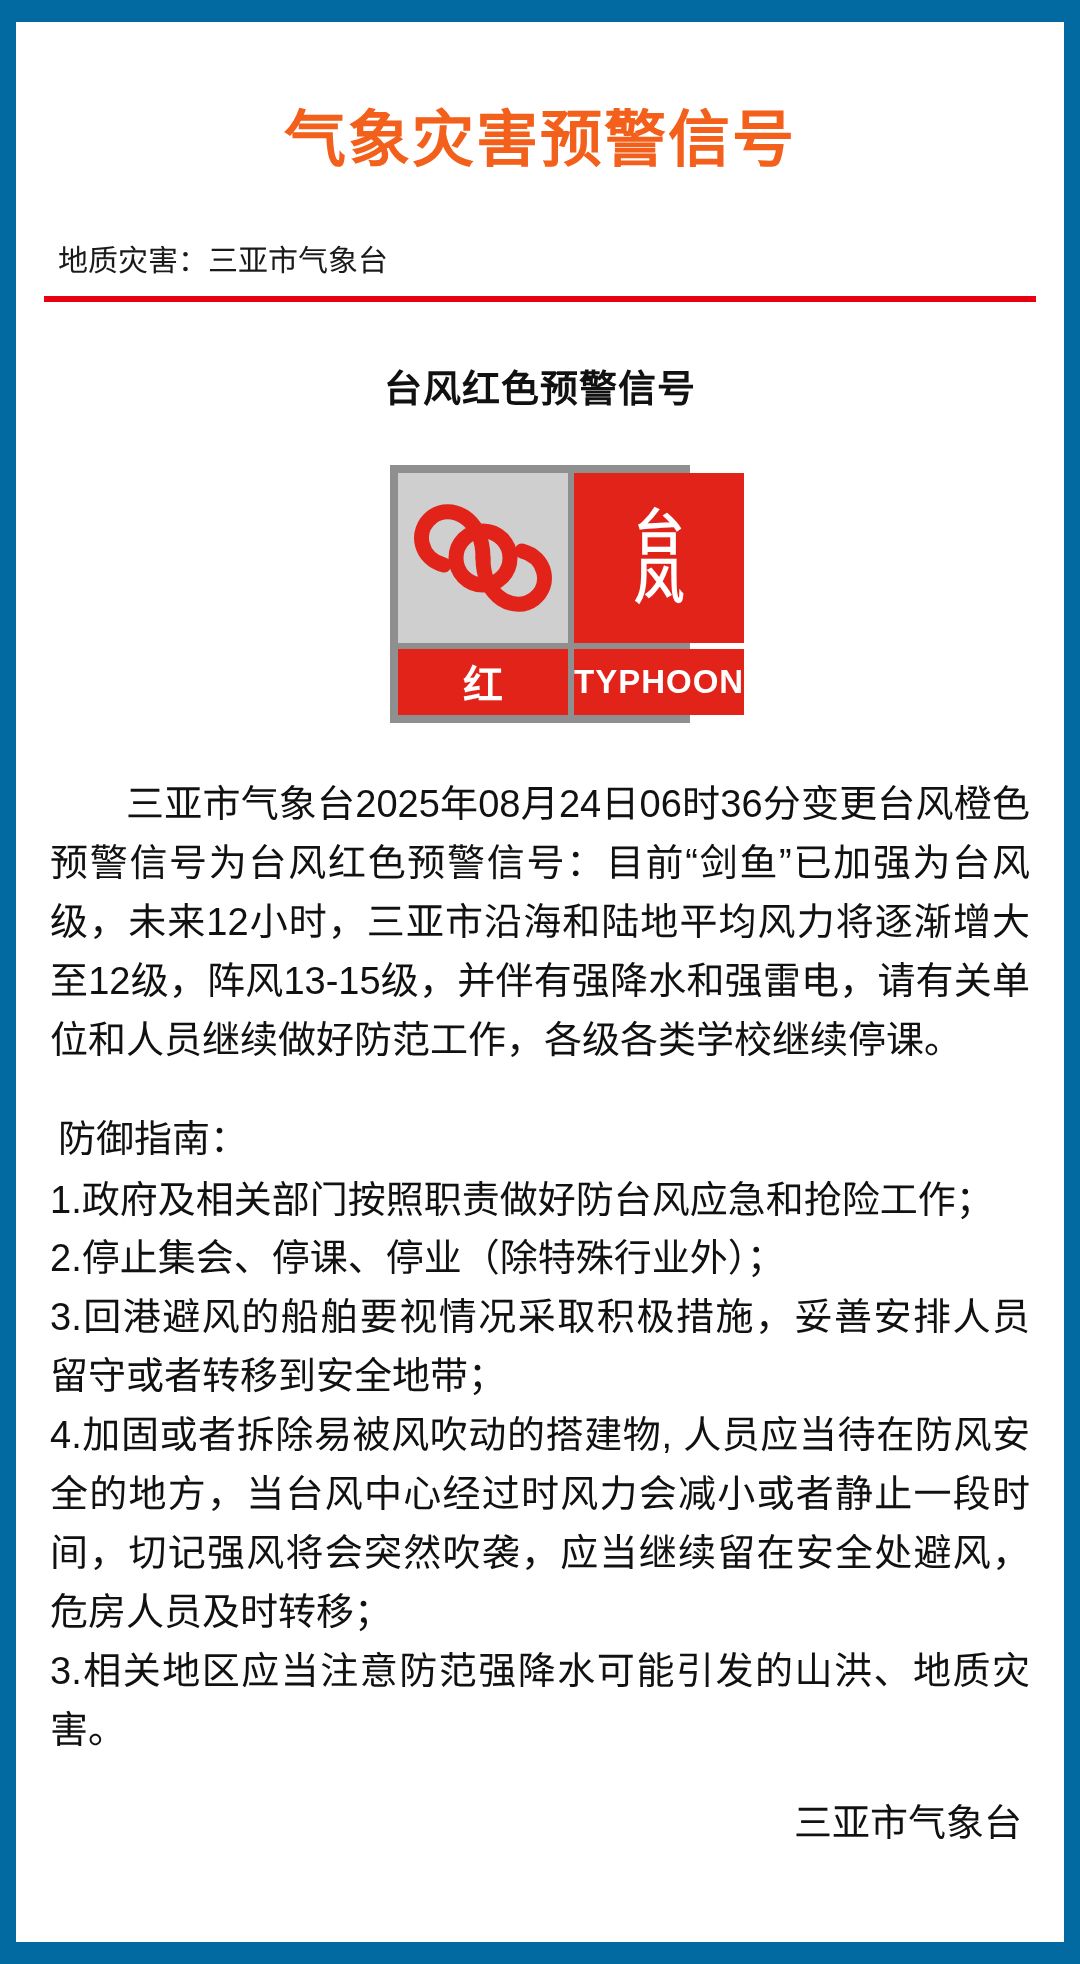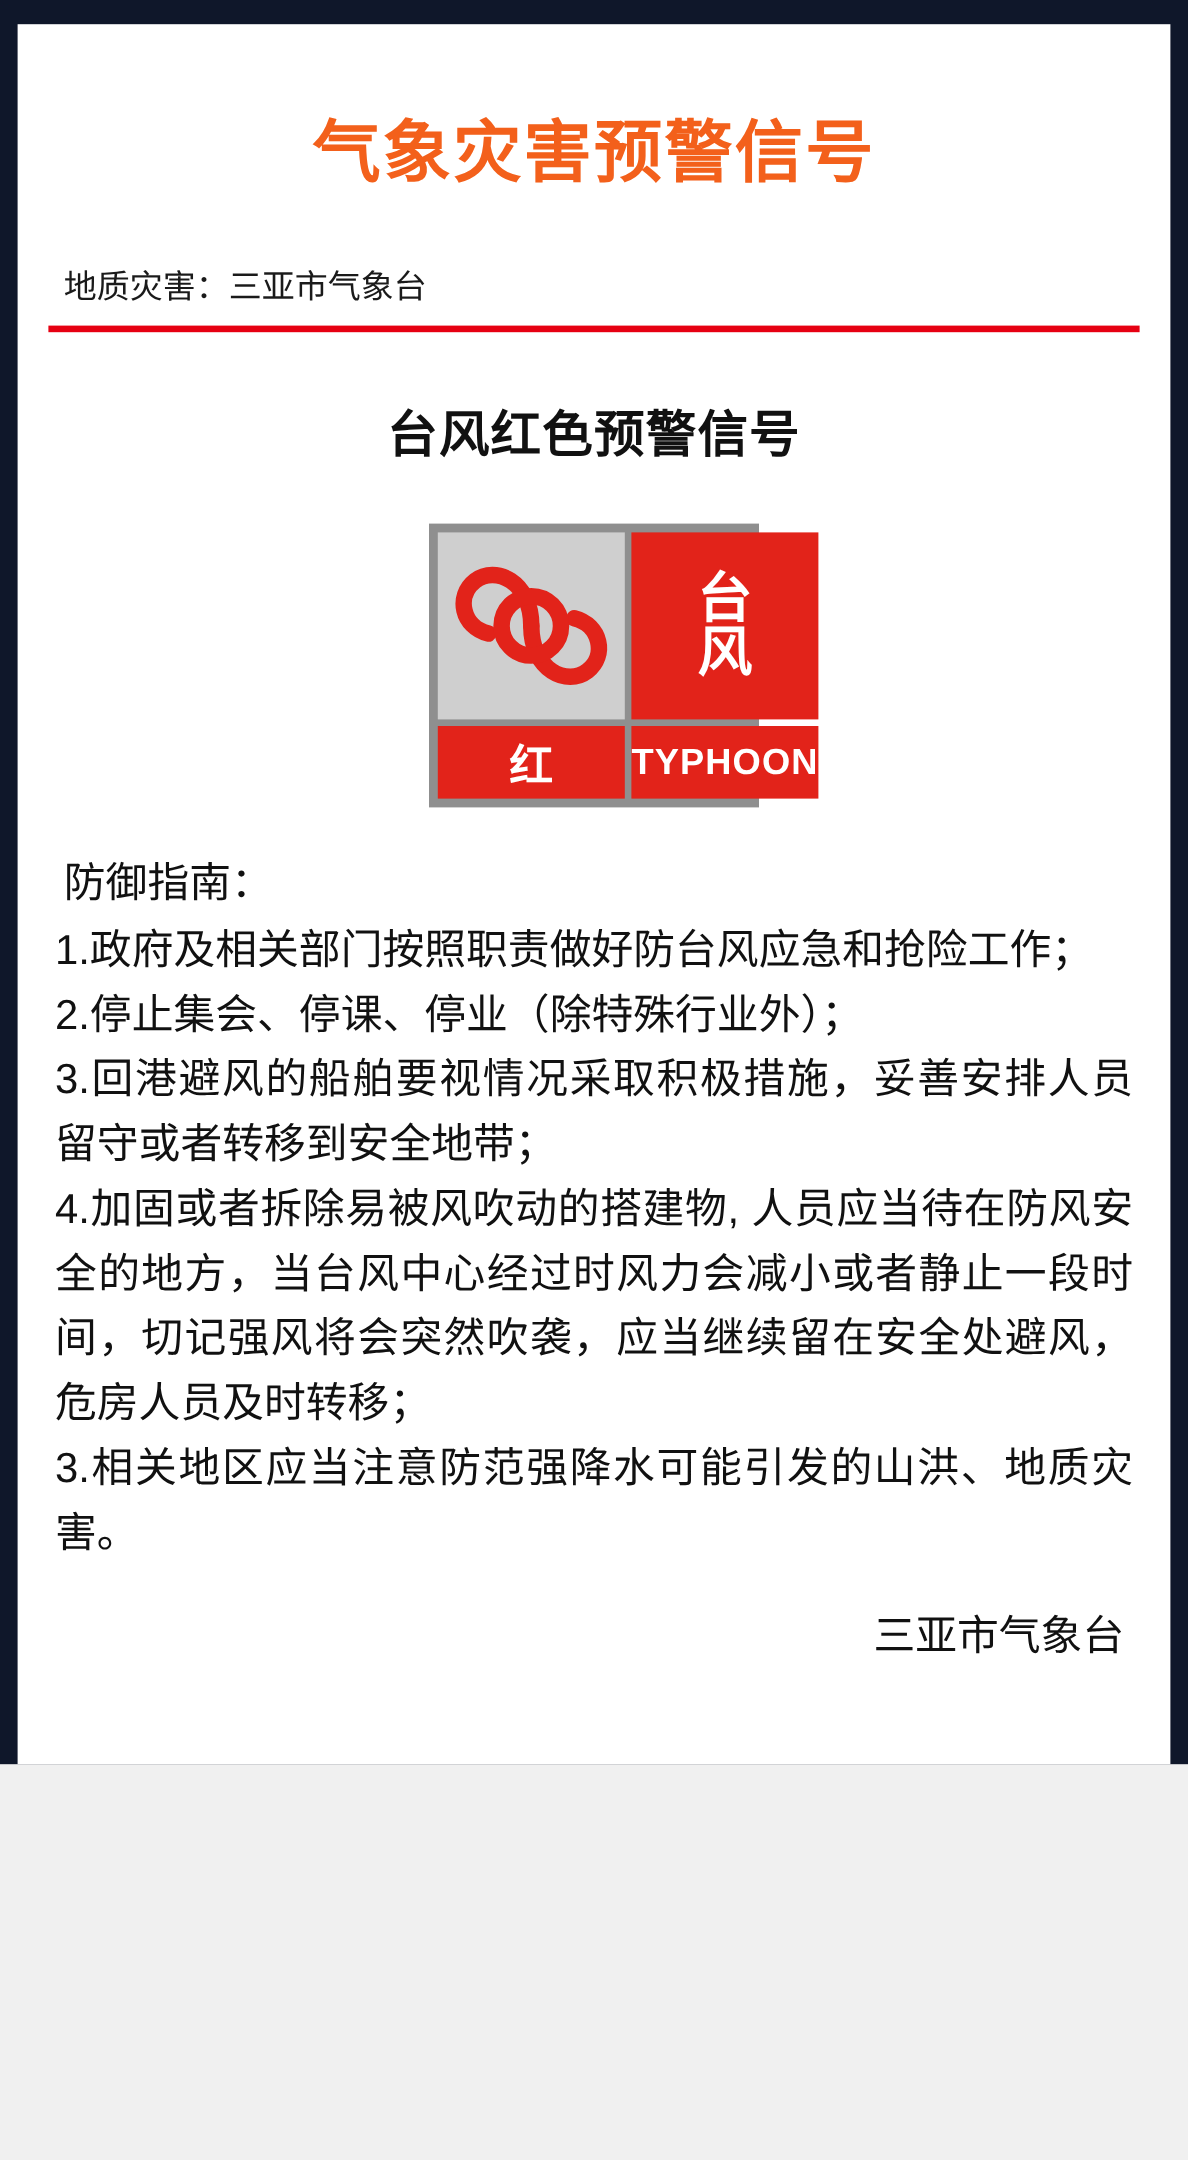--- a/index.html
+++ b/index.html
@@ -4,22 +4,22 @@
 <style>
   html, body {
     margin: 0;
     padding: 0;
     background: #f0f0f0;
     font-family: "Liberation Sans", "DejaVu Sans", sans-serif;
   }
   #page {
     position: relative;
     width: 1080px;
-    height: 1604px;
-    background: #0f172a;
+    height: 1964px;
+    background: #0369a1;
     overflow: hidden;
     box-sizing: border-box;
   }
   .sheet {
     position: absolute;
     left: 16px;
     top: 22px;
     width: 1048px;
     height: 1920px;
     background: #ffffff;
@@ -47,21 +47,21 @@
   }
   .meta-left, .meta-right { white-space: nowrap; }
   .rule {
     margin-top: 16px;
     height: 6px;
     background: #e60012;
     width: 100%;
   }
   .signal-title {
     text-align: center;
-    font-size: 46px;
+    font-size: 38px;
     font-weight: bold;
     color: #111;
     margin-top: 56px;
     letter-spacing: 1px;
     white-space: nowrap;
   }
   
   .icon-wrap {
     display: flex;
     justify-content: center;
@@ -175,20 +175,21 @@
         </div>
         <div class="icon-char">
           <span>台</span>
           <span>风</span>
         </div>
         <div class="icon-level">红</div>
         <div class="icon-en">TYPHOON</div>
       </div>
     </div>
 
+    <div class="body-text">三亚市气象台2025年08月24日06时36分变更台风橙色预警信号为台风红色预警信号：目前“剑鱼”已加强为台风级，未来12小时，三亚市沿海和陆地平均风力将逐渐增大至12级，阵风13-15级，并伴有强降水和强雷电，请有关单位和人员继续做好防范工作，各级各类学校继续停课。</div>
 
     <div class="guide">
       <p class="guide-title">防御指南：</p>
       <p class="guide-item">1.政府及相关部门按照职责做好防台风应急和抢险工作；</p>
       <p class="guide-item">2.停止集会、停课、停业（除特殊行业外）；</p>
       <p class="guide-item">3.回港避风的船舶要视情况采取积极措施，妥善安排人员留守或者转移到安全地带；</p>
       <p class="guide-item">4.加固或者拆除易被风吹动的搭建物, 人员应当待在防风安全的地方，当台风中心经过时风力会减小或者静止一段时间，切记强风将会突然吹袭，应当继续留在安全处避风，危房人员及时转移；</p>
       <p class="guide-item">3.相关地区应当注意防范强降水可能引发的山洪、地质灾害。</p>
     </div>
 

